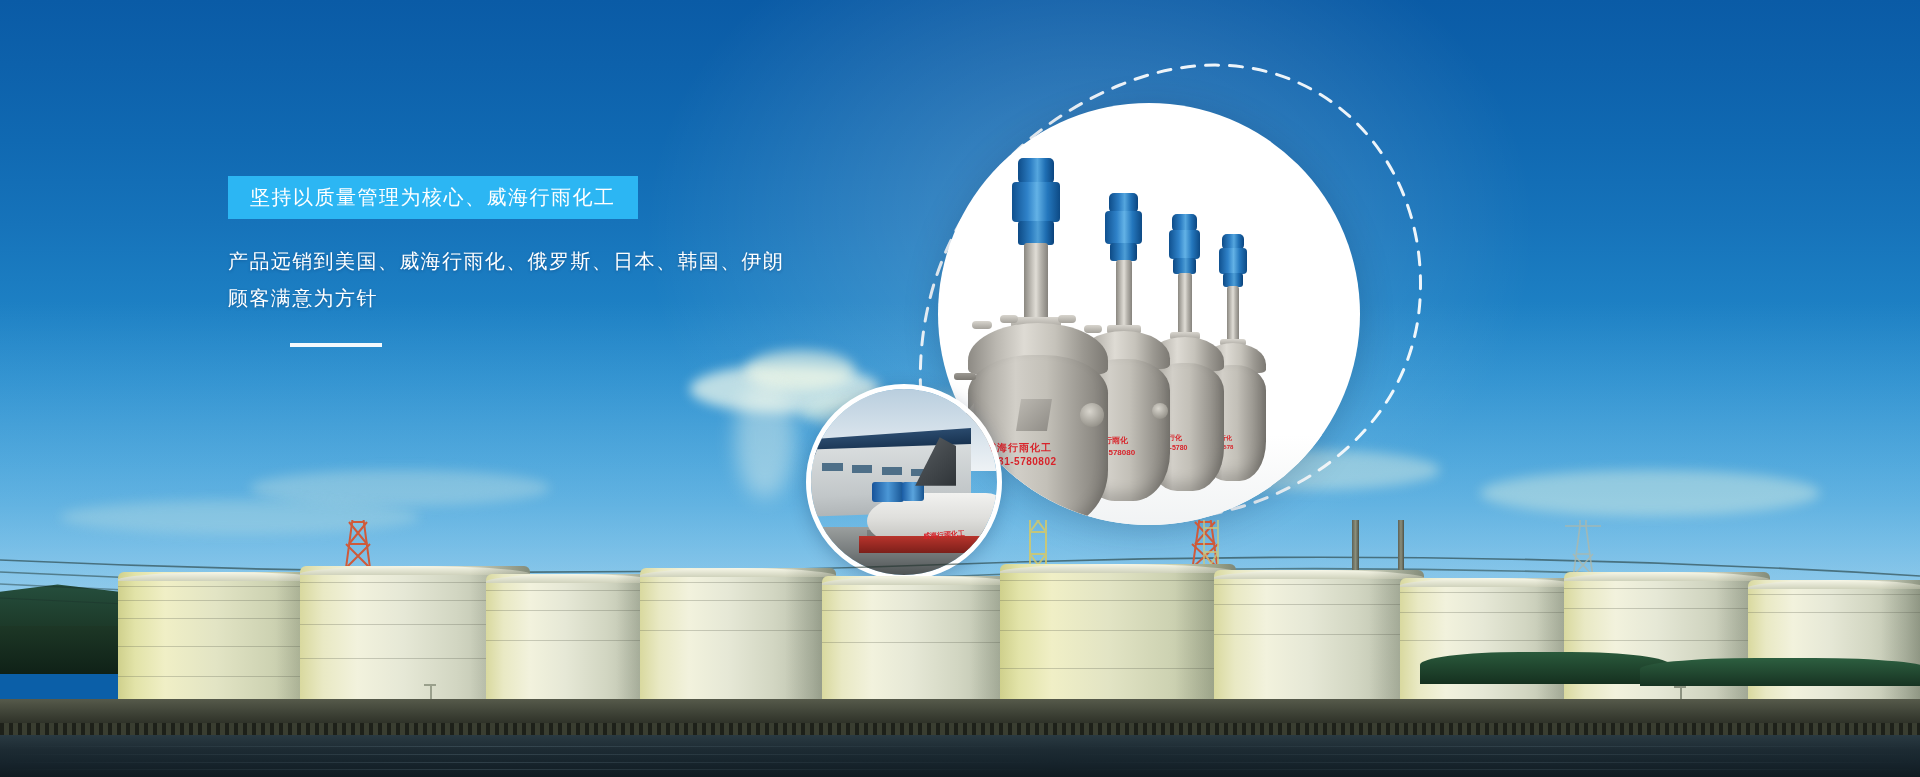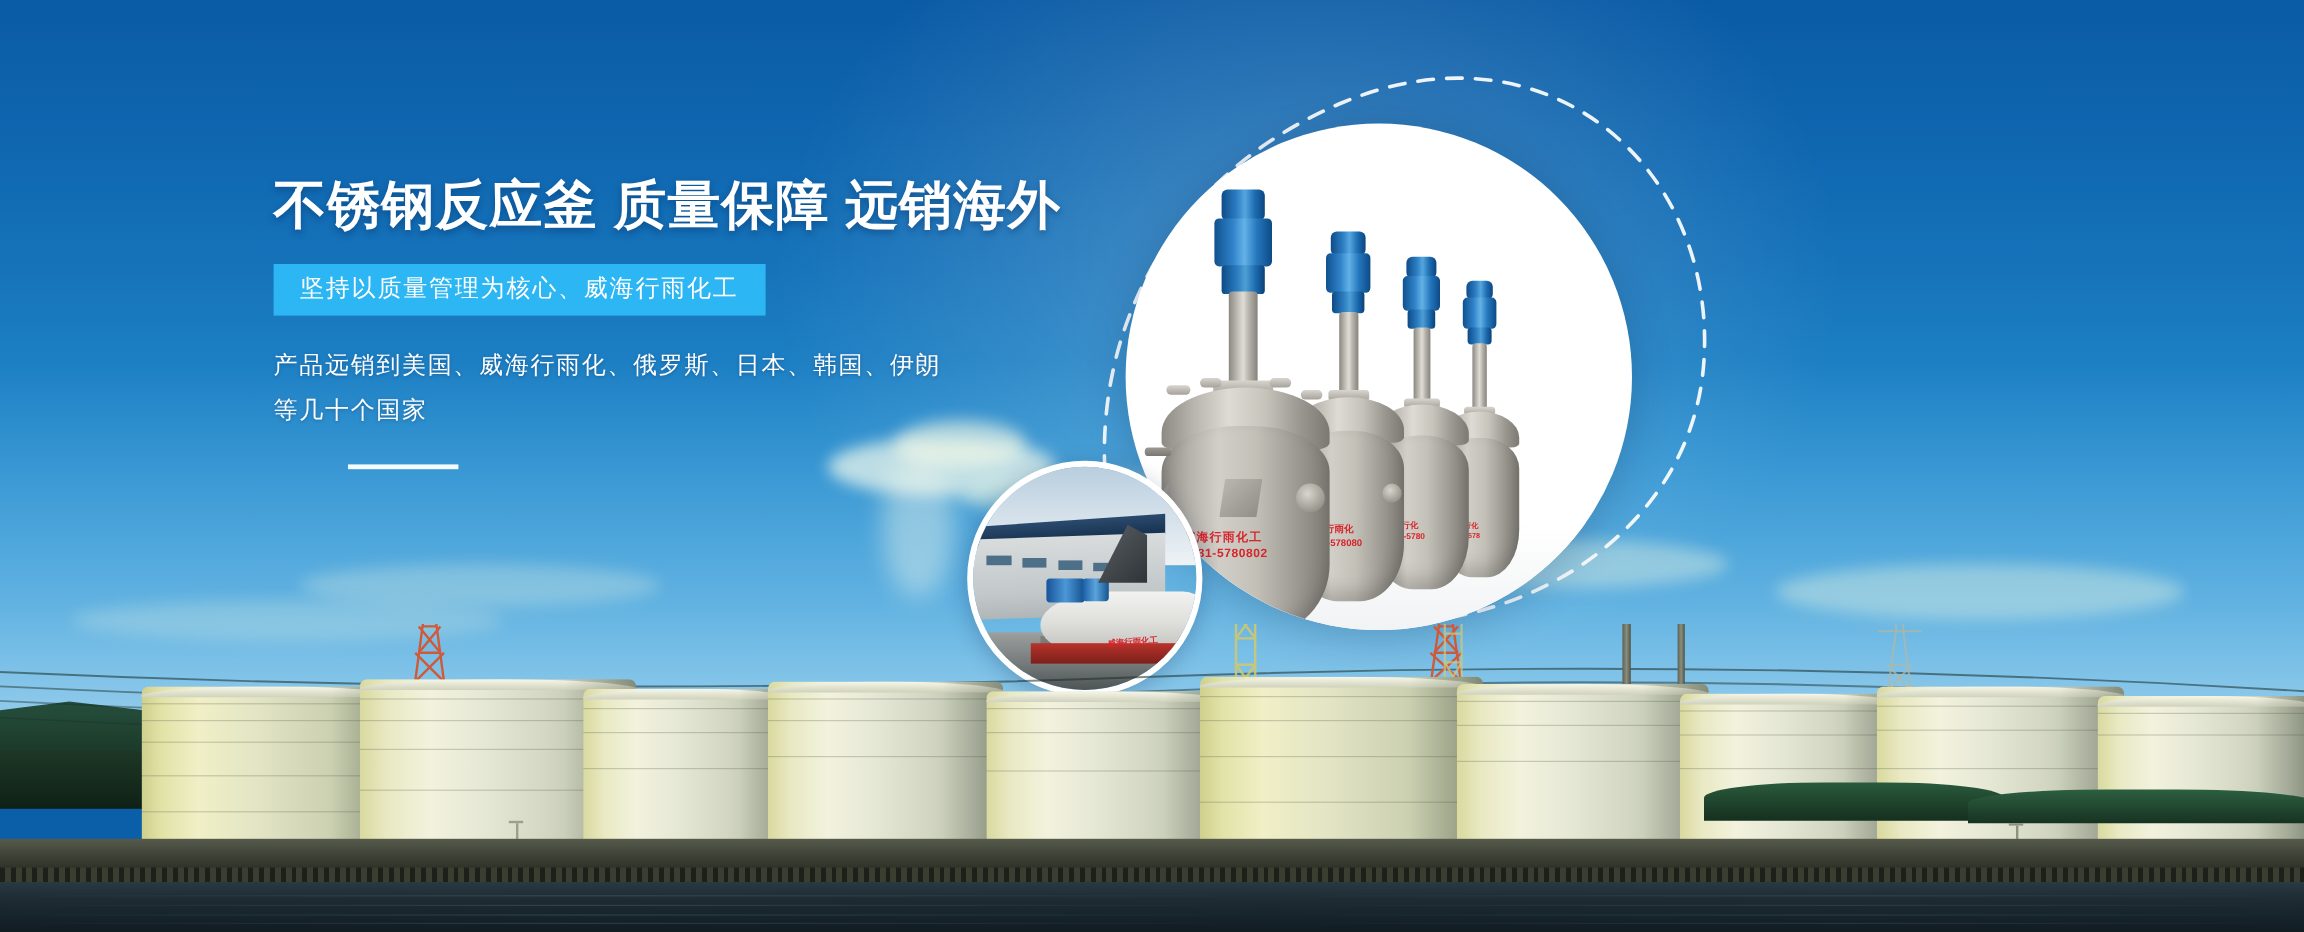--- a/index.html
+++ b/index.html
@@ -463,24 +463,23 @@
     <div class="quay-edge"></div>
     <div class="water">
       <div class="ripple" style="bottom:30px;"></div>
       <div class="ripple" style="bottom:22px;"></div>
       <div class="ripple" style="bottom:14px;"></div>
       <div class="ripple" style="bottom:7px;"></div>
     </div>
   </div>
 
   <div class="copy">
-    <div class="headline">不锈钢反应釜 质量保障 远销海外</div>
     <div class="subtitle-bar">
       <span>坚持以质量管理为核心、威海行雨化工</span>
     </div>
     <div class="desc">
       <div class="line">产品远销到美国、威海行雨化、俄罗斯、日本、韩国、伊朗</div>
-      <div class="line">等几十个国家</div>
+      <div class="line">顾客满意为方针</div>
     </div>
     <div class="divider"></div>
   </div>
 
 </div>
 
 </body></html>

